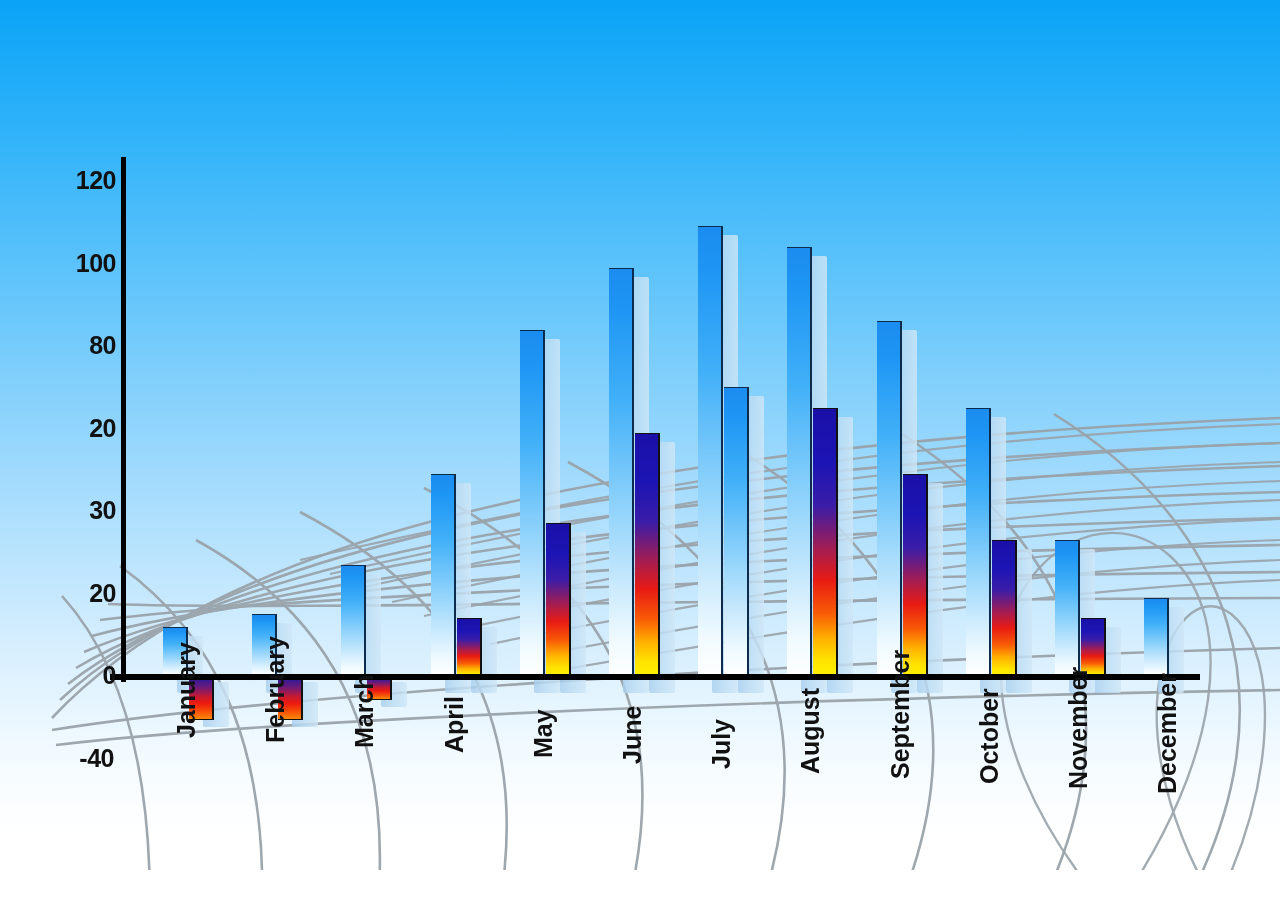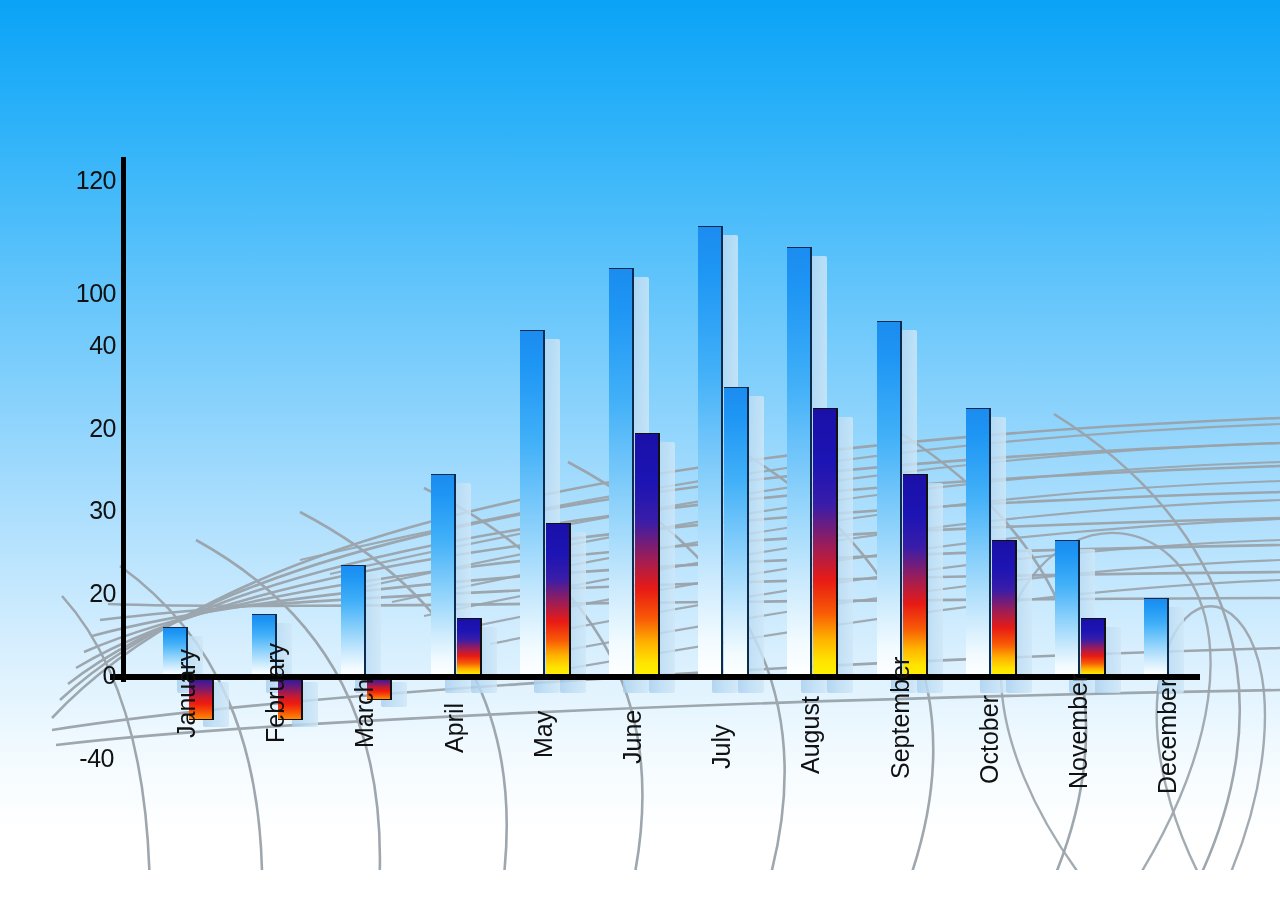--- a/index.html
+++ b/index.html
@@ -1,18 +1,18 @@
 <!DOCTYPE html>
 <html><head>
 <meta charset="utf-8">
 <style>
   html,body{margin:0;padding:0;}
   body{width:1280px;height:905px;overflow:hidden;font-family:"Liberation Sans",sans-serif;}
 
-  #stage{position:relative;width:1280px;height:870px;overflow:hidden;background:#ffffff;}
+  #stage{position:relative;width:1280px;height:870px;overflow:hidden;background:#ffffff;font-weight:bold;}
 
   
   .sky{position:absolute;left:0;top:0;width:1280px;height:905px;
        background:linear-gradient(to bottom,#0aa3f7 0%,#2eb2f9 14%,#69c7fb 34%,#a5dcfd 54%,#d8effe 72%,#f4fbff 84%,#ffffff 92%);}
 
   
   .mesh{position:absolute;left:0;top:0;width:1280px;height:905px;}
 
   
   .plot{position:absolute;left:0;top:0;width:1280px;height:905px;}
@@ -140,22 +140,22 @@
       <div class="bar warm" style="left: 1081px; top: 618.25px; width: 23px; height: 57.75px;"></div>
       <div class="bar shadow" style="left: 1158.2px; top: 606.625px; width: 26px; height: 86.375px;"></div>
       <div class="bar blue" style="left: 1144.2px; top: 597.625px; width: 23px; height: 78.375px;"></div>
     </div>
 
   <div class="axis-line" id="yaxis"></div>
   <div class="axis-line" id="baseline"></div>
 
   <div id="yticks">
       <div class="ytick" style="left: 46px; top: 166px;">120</div>
-      <div class="ytick" style="left: 46px; top: 248.5px; margin-top: 30px;">100</div>
-      <div class="ytick" style="left: 46px; top: 331px;">40</div>
+      <div class="ytick" style="left: 46px; top: 248.5px;">100</div>
+      <div class="ytick" style="left: 46px; top: 331px;">80</div>
       <div class="ytick" style="left: 46px; top: 413.5px;">20</div>
       <div class="ytick" style="left: 46px; top: 496px;">30</div>
       <div class="ytick" style="left: 46px; top: 578.5px;">20</div>
       <div class="ytick" style="left: 46px; top: 661px;">0</div>
       <div class="ytick" style="left: 44px; top: 743.5px;">-40</div>
     </div>
 
   <div id="xlabels">
       <div class="xlabel" style="left: 172px; top: 738px;">January</div>
       <div class="xlabel" style="left: 261.2px; top: 743.1px;">February</div>

